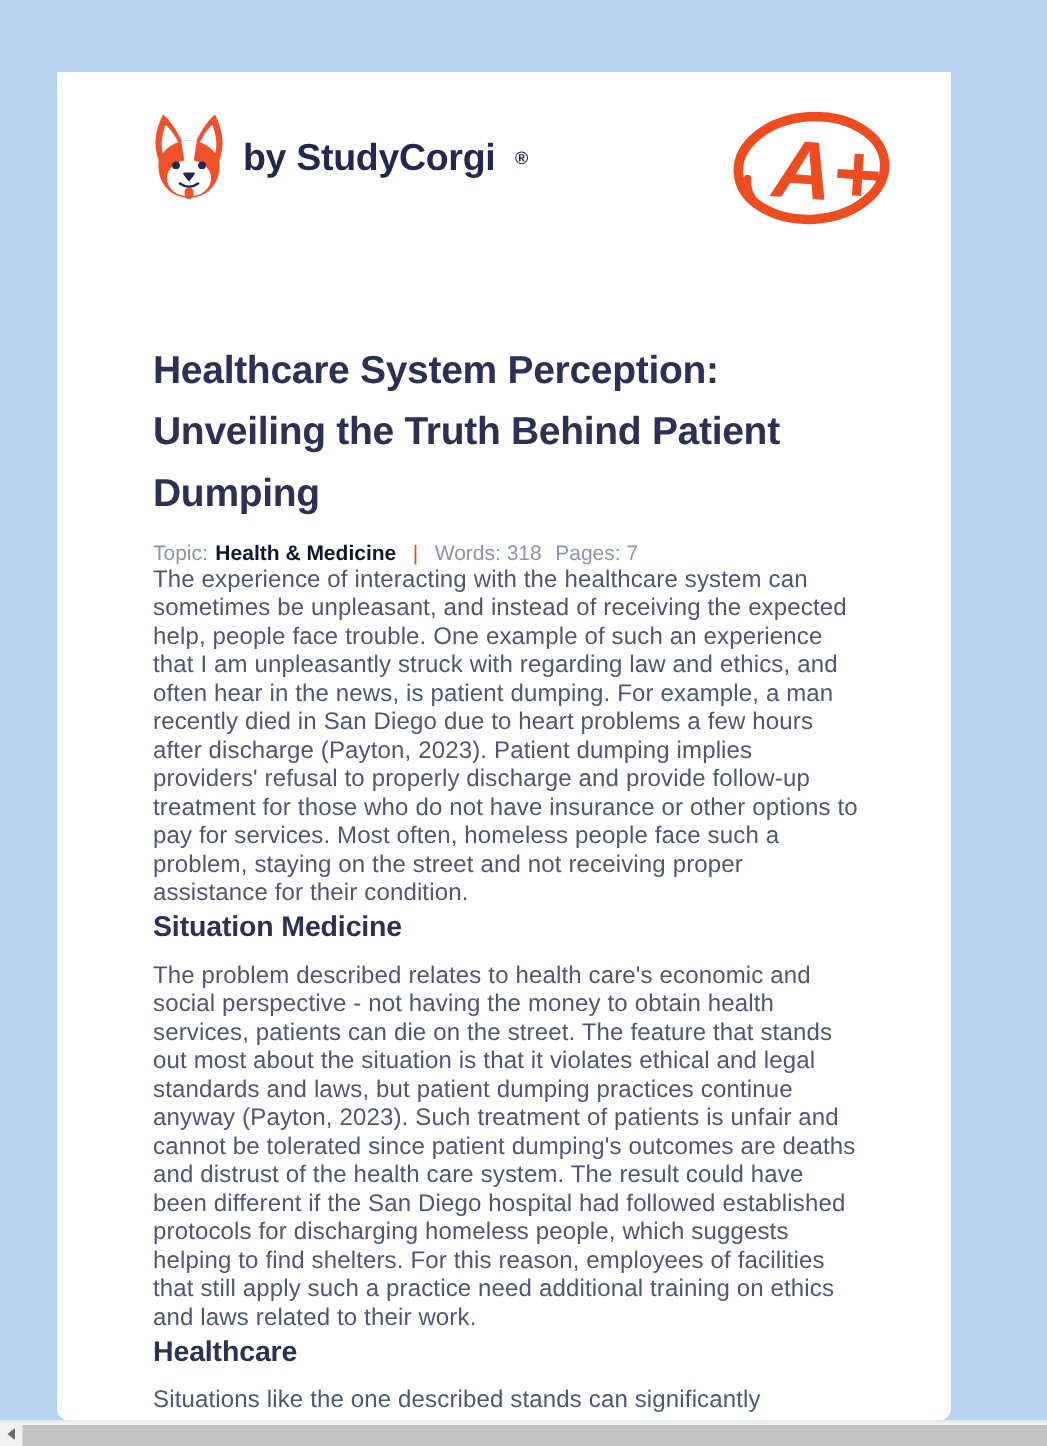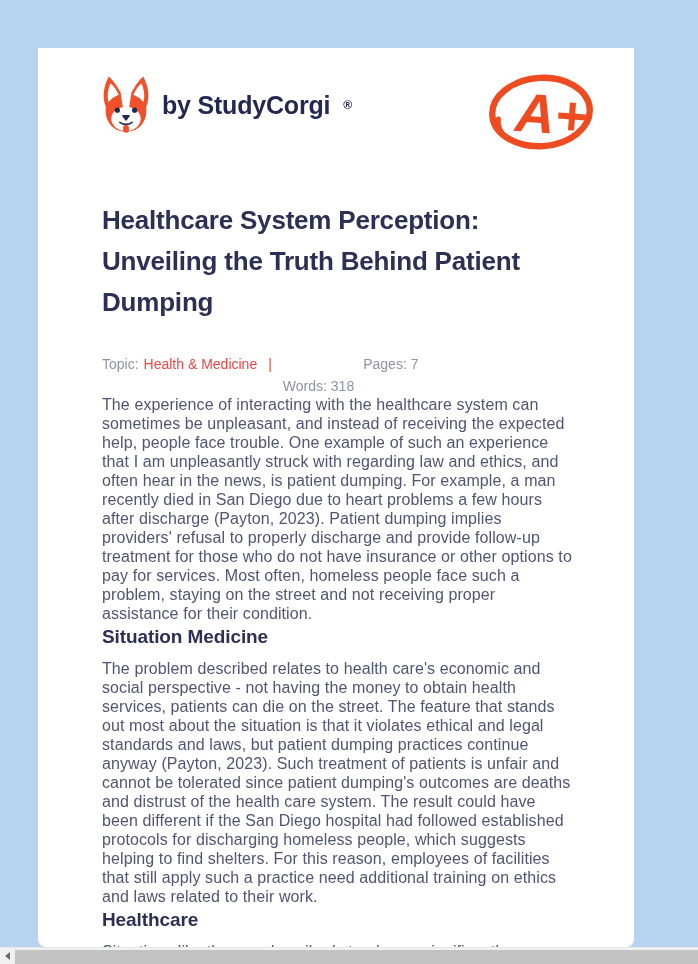--- a/index.html
+++ b/index.html
@@ -19,32 +19,32 @@
   .logo{display:flex;align-items:center;gap:10px;margin-top:4px;}
   .logo-text{
     font-size:25px;font-weight:bold;color:#232850;letter-spacing:-0.2px;
   }
   .logo-reg{
     font-size:12px;font-weight:bold;color:#232850;
     vertical-align:18px;margin-left:3px;
   }
   .badge-svg{display:block;}
   h1{
-    margin:46px 0 0;padding:0 59px 0 64px;
+    margin:72px 0 0;padding:0 59px 0 64px;
     font-size:26px;line-height:41px;font-weight:bold;color:#2b3054;
     letter-spacing:-0.2px;
   }
   .meta{
-    display:flex;align-items:center;margin:10px 0 0;padding:0 59px 0 64px;
+    display:flex;align-items:flex-start;margin:10px 0 0;padding:0 59px 0 64px;
     font-size:14px;color:#8f93a3;line-height:18px;
   }
   .meta .topic-label{margin-right:5px;}
-  .meta .topic-value{color:#ef4444;font-weight:normal;}
+  .meta .topic-value{color:#0f172a;font-weight:bold;}
   .meta .sep{color:#ee4b20;margin:0 11px;}
-  .meta .words{margin-right:9px;margin-top:44px;}
+  .meta .words{margin-right:9px;}
   .content{padding:0 59px 0 64px;}
   .content h2{
     font-size:19px;line-height:24px;font-weight:bold;color:#2b3054;
     margin:2px 0 10px;letter-spacing:-0.1px;
   }
   .content .first-heading{margin-top:26px;}
   .content p{
     margin:0;font-size:16px;line-height:19px;color:#4f5673;
     letter-spacing:0.1px;
   }

